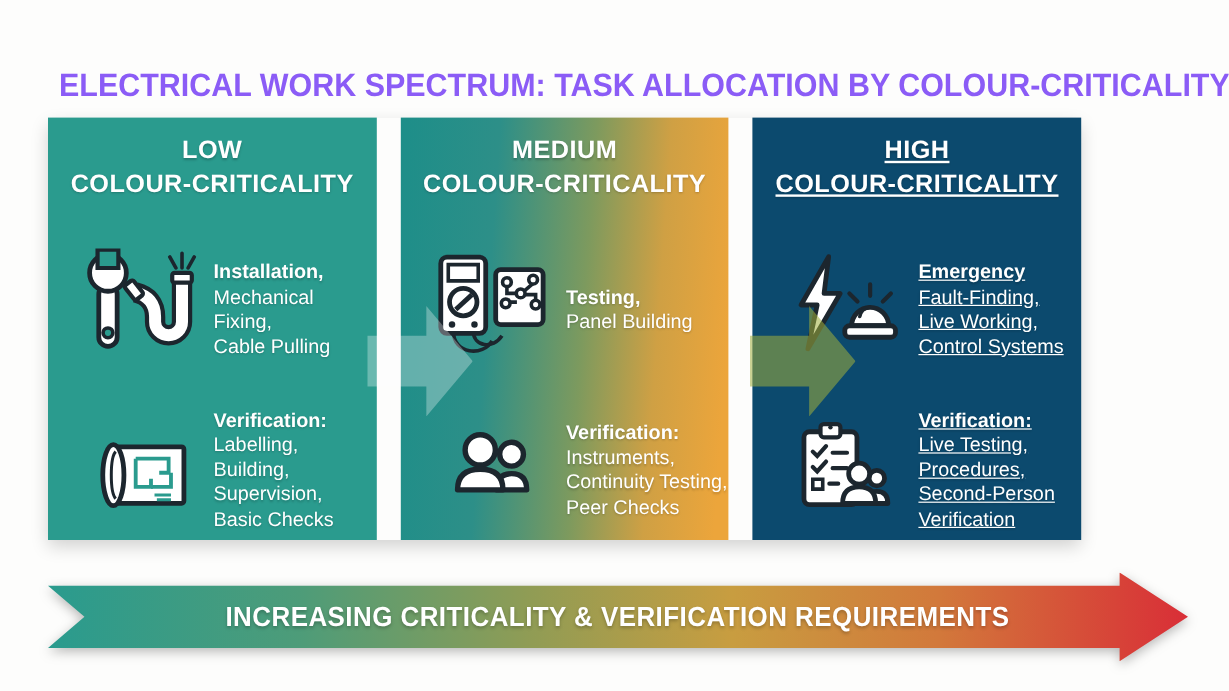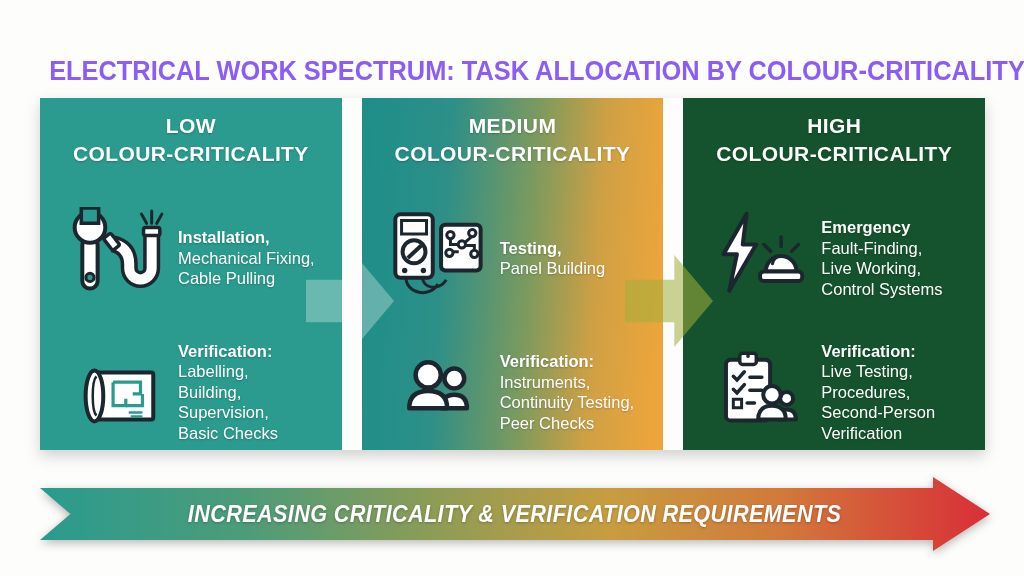--- a/index.html
+++ b/index.html
@@ -3,26 +3,26 @@
 <meta charset="utf-8">
 <style>
   html,body{margin:0;padding:0;background:#fdfdfc;}
   .stage{position:relative;width:1024px;height:576px;overflow:hidden;
          font-family:"Liberation Sans",sans-serif;background:#fdfdfc;}
   .cond{display:inline-block;transform:scaleX(0.94);transform-origin:center;white-space:nowrap;}
 
   .title{position:absolute;top:38px;left:0;width:100%;margin:18px;text-align:center;
          font-size:27px;font-weight:bold;color:#8b5cf6;letter-spacing:0px;}
 
-  .spectrum{position:absolute;left:40px;top:98px;width:945px;height:352px;display:flex;
+  .spectrum{position:absolute;left:40px;top:98px;width:861px;height:352px;display:flex;
             box-shadow:0 6px 14px rgba(0,0,0,0.18);gap:20px;}
   .panel{flex:1 1 0;color:#fff;padding-top:14px;position:relative;}
   .panel.low{background:#2a9b8e;--panel-bg:#2a9b8e;}
   .panel.medium{background:linear-gradient(94deg,#1d8e89 0%,#2d8f88 28%,#7d9a5e 55%,#cfa044 76%,#eca53b 96%);--panel-bg:#6f9a6a;}
-  .panel.high{background:#14532d;--panel-bg:#d93640;}
+  .panel.high{background:#0c4a6e;text-decoration:underline;--panel-bg:#d93640;}
 
   .phead{text-align:center;font-weight:bold;font-size:21px;line-height:28px;
          letter-spacing:0.4px;text-shadow:0 1px 2px rgba(0,0,0,0.22);height:72px;}
 
   .row{display:flex;align-items:center;padding-left:24px;gap:8px;}
   .row1{height:132px;margin-top:8px;}
   .row2{height:124px;margin-top:6px;}
   .icon-box{flex:0 0 106px;display:flex;justify-content:center;align-items:center;}
   .txt{font-size:16.5px;line-height:20.5px;text-shadow:0 1px 2px rgba(0,0,0,0.22);}
   .lead{font-weight:bold;}
@@ -32,21 +32,21 @@
   .flow-arrow.a1{left:266px;background:rgba(255,255,255,0.30);}
   .flow-arrow.a2{left:585px;background:rgba(160,175,60,0.55);}
 
   .footer-arrow-wrap{position:absolute;left:40px;top:477px;width:950px;height:74px;
                      filter:drop-shadow(0 3px 5px rgba(0,0,0,0.28));}
   .footer-arrow{width:100%;height:100%;
       background:linear-gradient(90deg,#2a9b8e 0%,#4d9c79 22%,#8f9c55 42%,#c89d40 60%,#d2793b 78%,#d92e37 100%);
       clip-path:polygon(0 15%,94% 15%,94% 0,100% 50%,94% 100%,94% 85%,0 85%,3.2% 50%);
       display:flex;align-items:center;justify-content:center;
       color:#fff;font-weight:bold;font-size:23px;letter-spacing:0.4px;
-      text-shadow:0 1px 3px rgba(0,0,0,0.25);font-style:italic;}
+      text-shadow:0 1px 3px rgba(0,0,0,0.25);}
 
   .ic{display:block;}
   .ic *{vector-effect:non-scaling-stroke;}
 </style>
 </head>
 <body>
 
 <div class="stage">
 
   <h1 class="title"><span class="cond">ELECTRICAL WORK SPECTRUM: TASK ALLOCATION BY COLOUR-CRITICALITY</span></h1>

